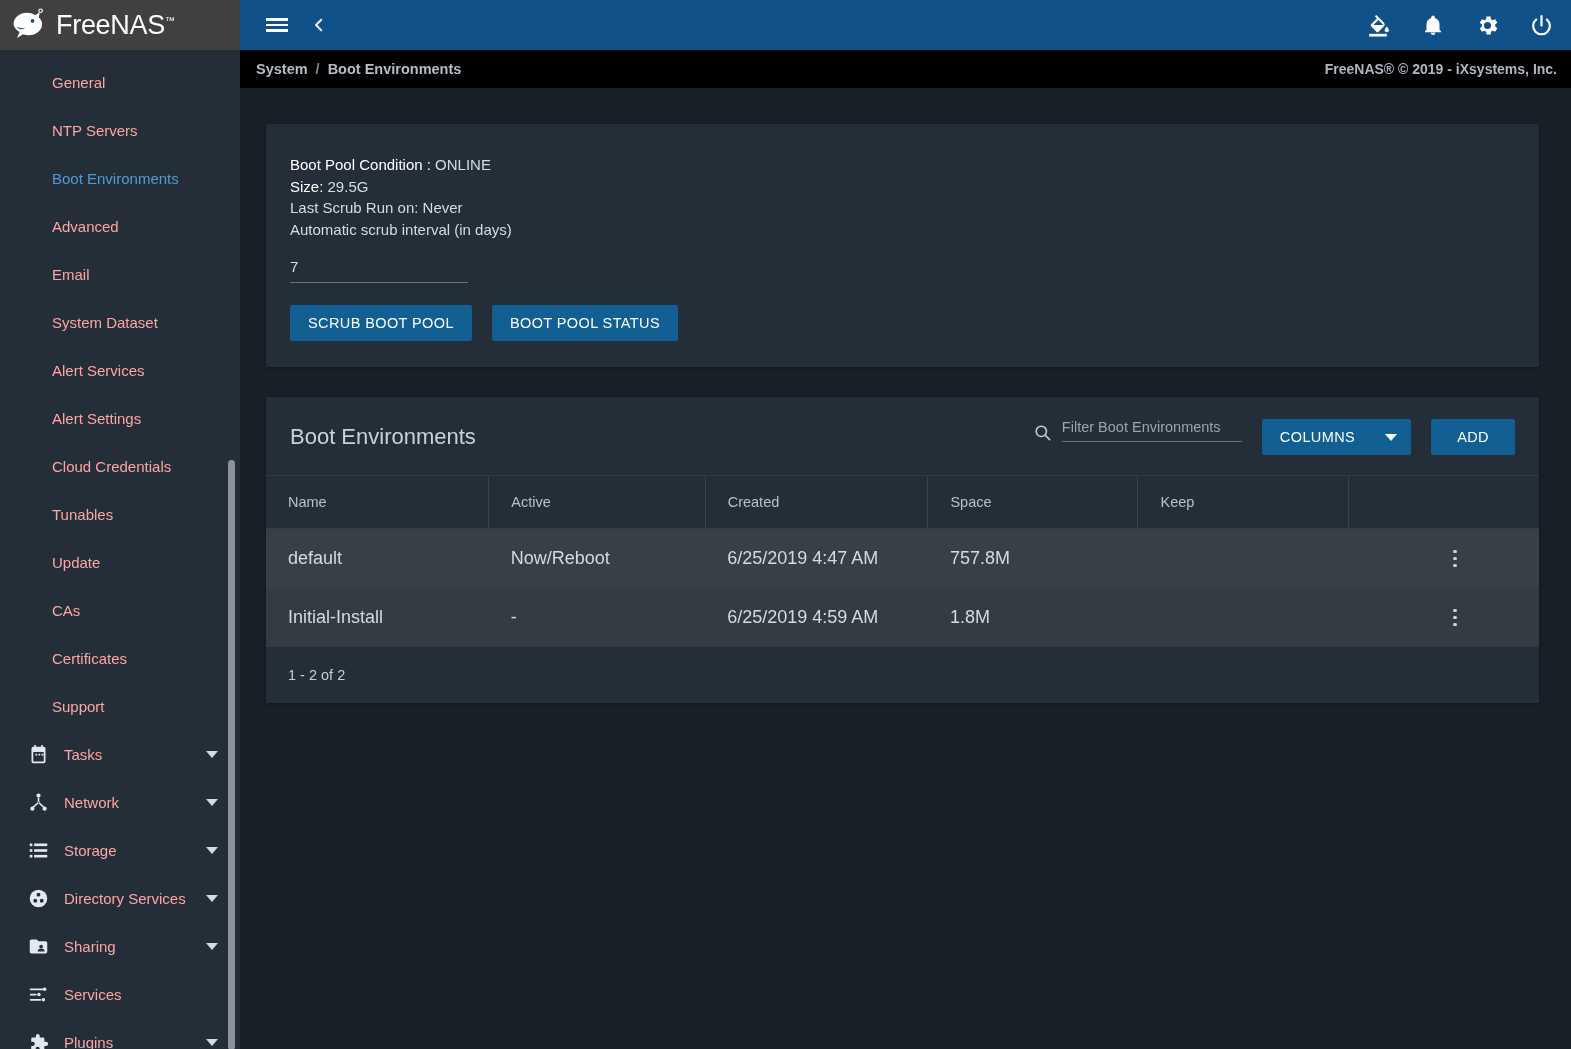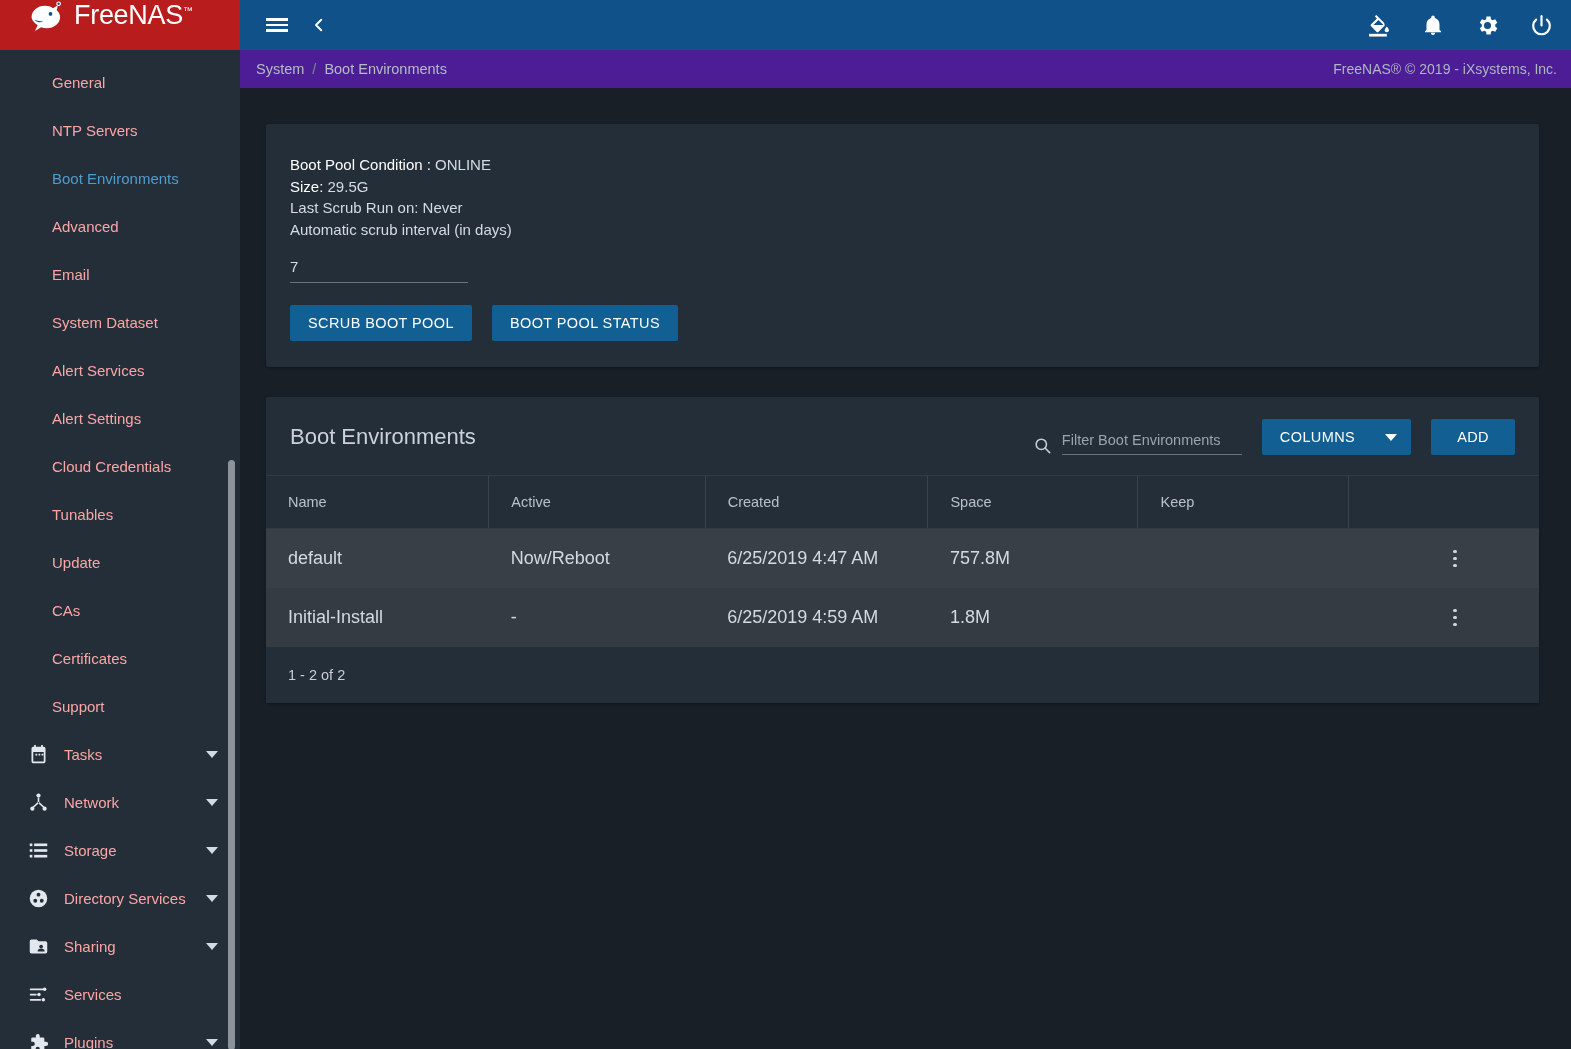--- a/index.html
+++ b/index.html
@@ -8,22 +8,22 @@
     background: #181f27;
     font-family: "Liberation Sans", sans-serif;
     overflow: hidden;
   }
   body { display: flex; flex-direction: column; }
 
   
   .topbar { display: flex; height: 50px; flex: 0 0 50px; }
   .logo-zone {
     width: 240px; flex: 0 0 240px;
-    background: #b91c1c;
-    display: flex; align-items: flex-start; padding-left: 26px;
+    background: #404040;
+    display: flex; align-items: center; padding-left: 8px;
   }
   .logo-mark { width: 40px; height: 36px; flex: 0 0 40px; }
   .logo-text {
     color: #ffffff; font-size: 27px; letter-spacing: -0.3px;
     margin-left: 8px; font-weight: 400; position: relative;
   }
   .logo-tm { font-size: 10px; vertical-align: super; }
   .topbar-main {
     flex: 1; background: #115189;
     display: flex; align-items: center; padding: 0 16px 0 20px;
@@ -69,22 +69,22 @@
     border-top: 7px solid #d3dae2;
   }
   .side-scroll {
     position: absolute; right: 5px; top: 410px;
     width: 7px; height: 590px; background: #8d9399; border-radius: 4px;
   }
 
   
   .content { flex: 1; display: flex; flex-direction: column; min-width: 0; background: #181f27; }
   .crumbbar {
-    height: 38px; flex: 0 0 38px; background: #4c1d95;
-    display: flex; align-items: center; padding: 0 14px 0 16px;
+    height: 38px; flex: 0 0 38px; background: #000000;
+    display: flex; align-items: center; padding: 0 14px 0 16px; font-weight: bold;
   }
   .crumb { color: #b4bdc6; font-size: 14.5px; }
   .crumb.sep { margin: 0 8px; color: #7d8893; }
   .copyright { margin-left: auto; color: #aeb7c0; font-size: 14px; }
 
   .scroll-area { flex: 1; overflow: hidden; padding: 36px 32px 0 26px; }
 
   .card {
     background: #242e38; border-radius: 2px;
     box-shadow: 0 1px 3px rgba(0,0,0,.35);
@@ -107,21 +107,21 @@
     display: inline-flex; align-items: center; justify-content: center;
   }
 
   
   .card.table-card { padding-bottom: 0; }
   .table-head-row {
     display: flex; align-items: center;
     padding: 22px 24px 20px 24px;
   }
   .table-title { color: #c9d2da; font-size: 22px; font-weight: 400; }
-  .head-tools { margin-left: auto; display: flex; align-items: flex-end; gap: 20px; }
+  .head-tools { margin-left: auto; display: flex; align-items: flex-start; gap: 20px; }
   .search-wrap { display: flex; align-items: flex-end; gap: 10px; }
   .search-ico { color: #c3ccd6; display: flex; align-items: center; }
   .filter-input {
     background: transparent; border: none; border-bottom: 1px solid #6b747d;
     color: #d7dee5; font-size: 14.5px; width: 180px; padding: 0 0 6px 0;
     outline: none; font-family: "Liberation Sans", sans-serif;
   }
   .filter-input::placeholder { color: #9aa4ae; }
   .btn-columns { gap: 30px; padding: 0 14px 0 18px; }
   .caret-dn {

